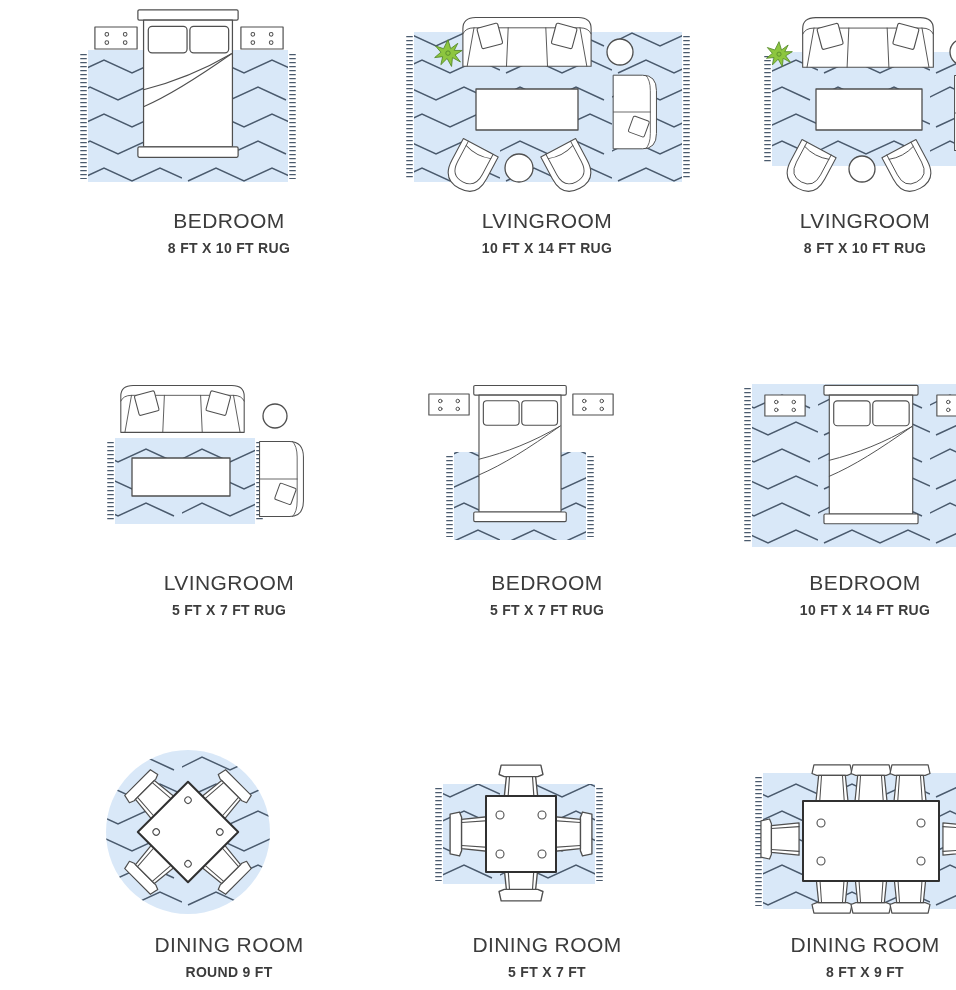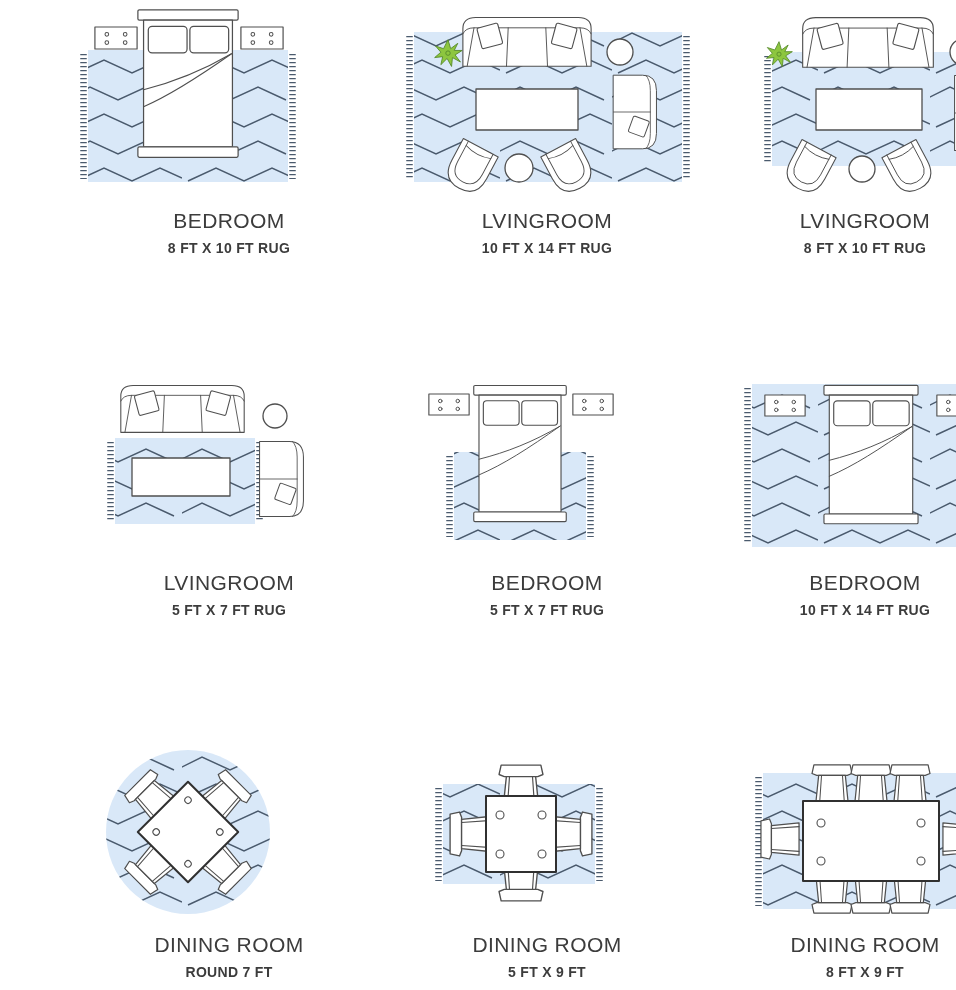--- a/index.html
+++ b/index.html
@@ -224,21 +224,21 @@
       <g transform="rotate(45 118 106)">
         <rect class="furn tbl" x="82.5" y="70.5" width="71" height="71"></rect>
         <circle class="nf" cx="95.5" cy="83.5" r="3.2"></circle>
           <circle class="nf" cx="140.5" cy="83.5" r="3.2"></circle>
         <circle class="nf" cx="95.5" cy="128.5" r="3.2"></circle>
           <circle class="nf" cx="140.5" cy="128.5" r="3.2"></circle>
       </g>
     </svg>
     <figcaption class="cap">
       <div class="room">DINING ROOM</div>
-      <div class="size">ROUND 7 FT</div>
+      <div class="size">ROUND 9 FT</div>
     </figcaption>
   </figure>
 
   <figure class="card">
     <svg width="318" height="195" viewBox="0 0 318 195">
       <g>
         <rect class="rugbase" x="55" y="58" width="152" height="100"></rect>
         <rect fill="url(#zz)" x="55" y="58" width="152" height="100"></rect>
         <line class="fringe" x1="50.5" y1="62" x2="50.5" y2="155"></line>
         <line class="fringe" x1="211.5" y1="62" x2="211.5" y2="155"></line>
@@ -250,21 +250,21 @@
       <g>
         <rect class="furn tbl" x="98" y="70" width="70" height="76"></rect>
         <circle class="nf" cx="112" cy="89" r="4"></circle>
           <circle class="nf" cx="154" cy="89" r="4"></circle>
         <circle class="nf" cx="112" cy="128" r="4"></circle>
           <circle class="nf" cx="154" cy="128" r="4"></circle>
       </g>
     </svg>
     <figcaption class="cap">
       <div class="room">DINING ROOM</div>
-      <div class="size">5 FT X 9 FT</div>
+      <div class="size">5 FT X 7 FT</div>
     </figcaption>
   </figure>
 
   <figure class="card">
     <svg width="318" height="195" viewBox="0 0 318 195">
       <g>
         <rect class="rugbase" x="57" y="47" width="206" height="136"></rect>
         <rect fill="url(#zz)" x="57" y="47" width="206" height="136"></rect>
         <line class="fringe" x1="52.5" y1="51" x2="52.5" y2="180"></line>
         <line class="fringe" x1="267.5" y1="51" x2="267.5" y2="180"></line>

